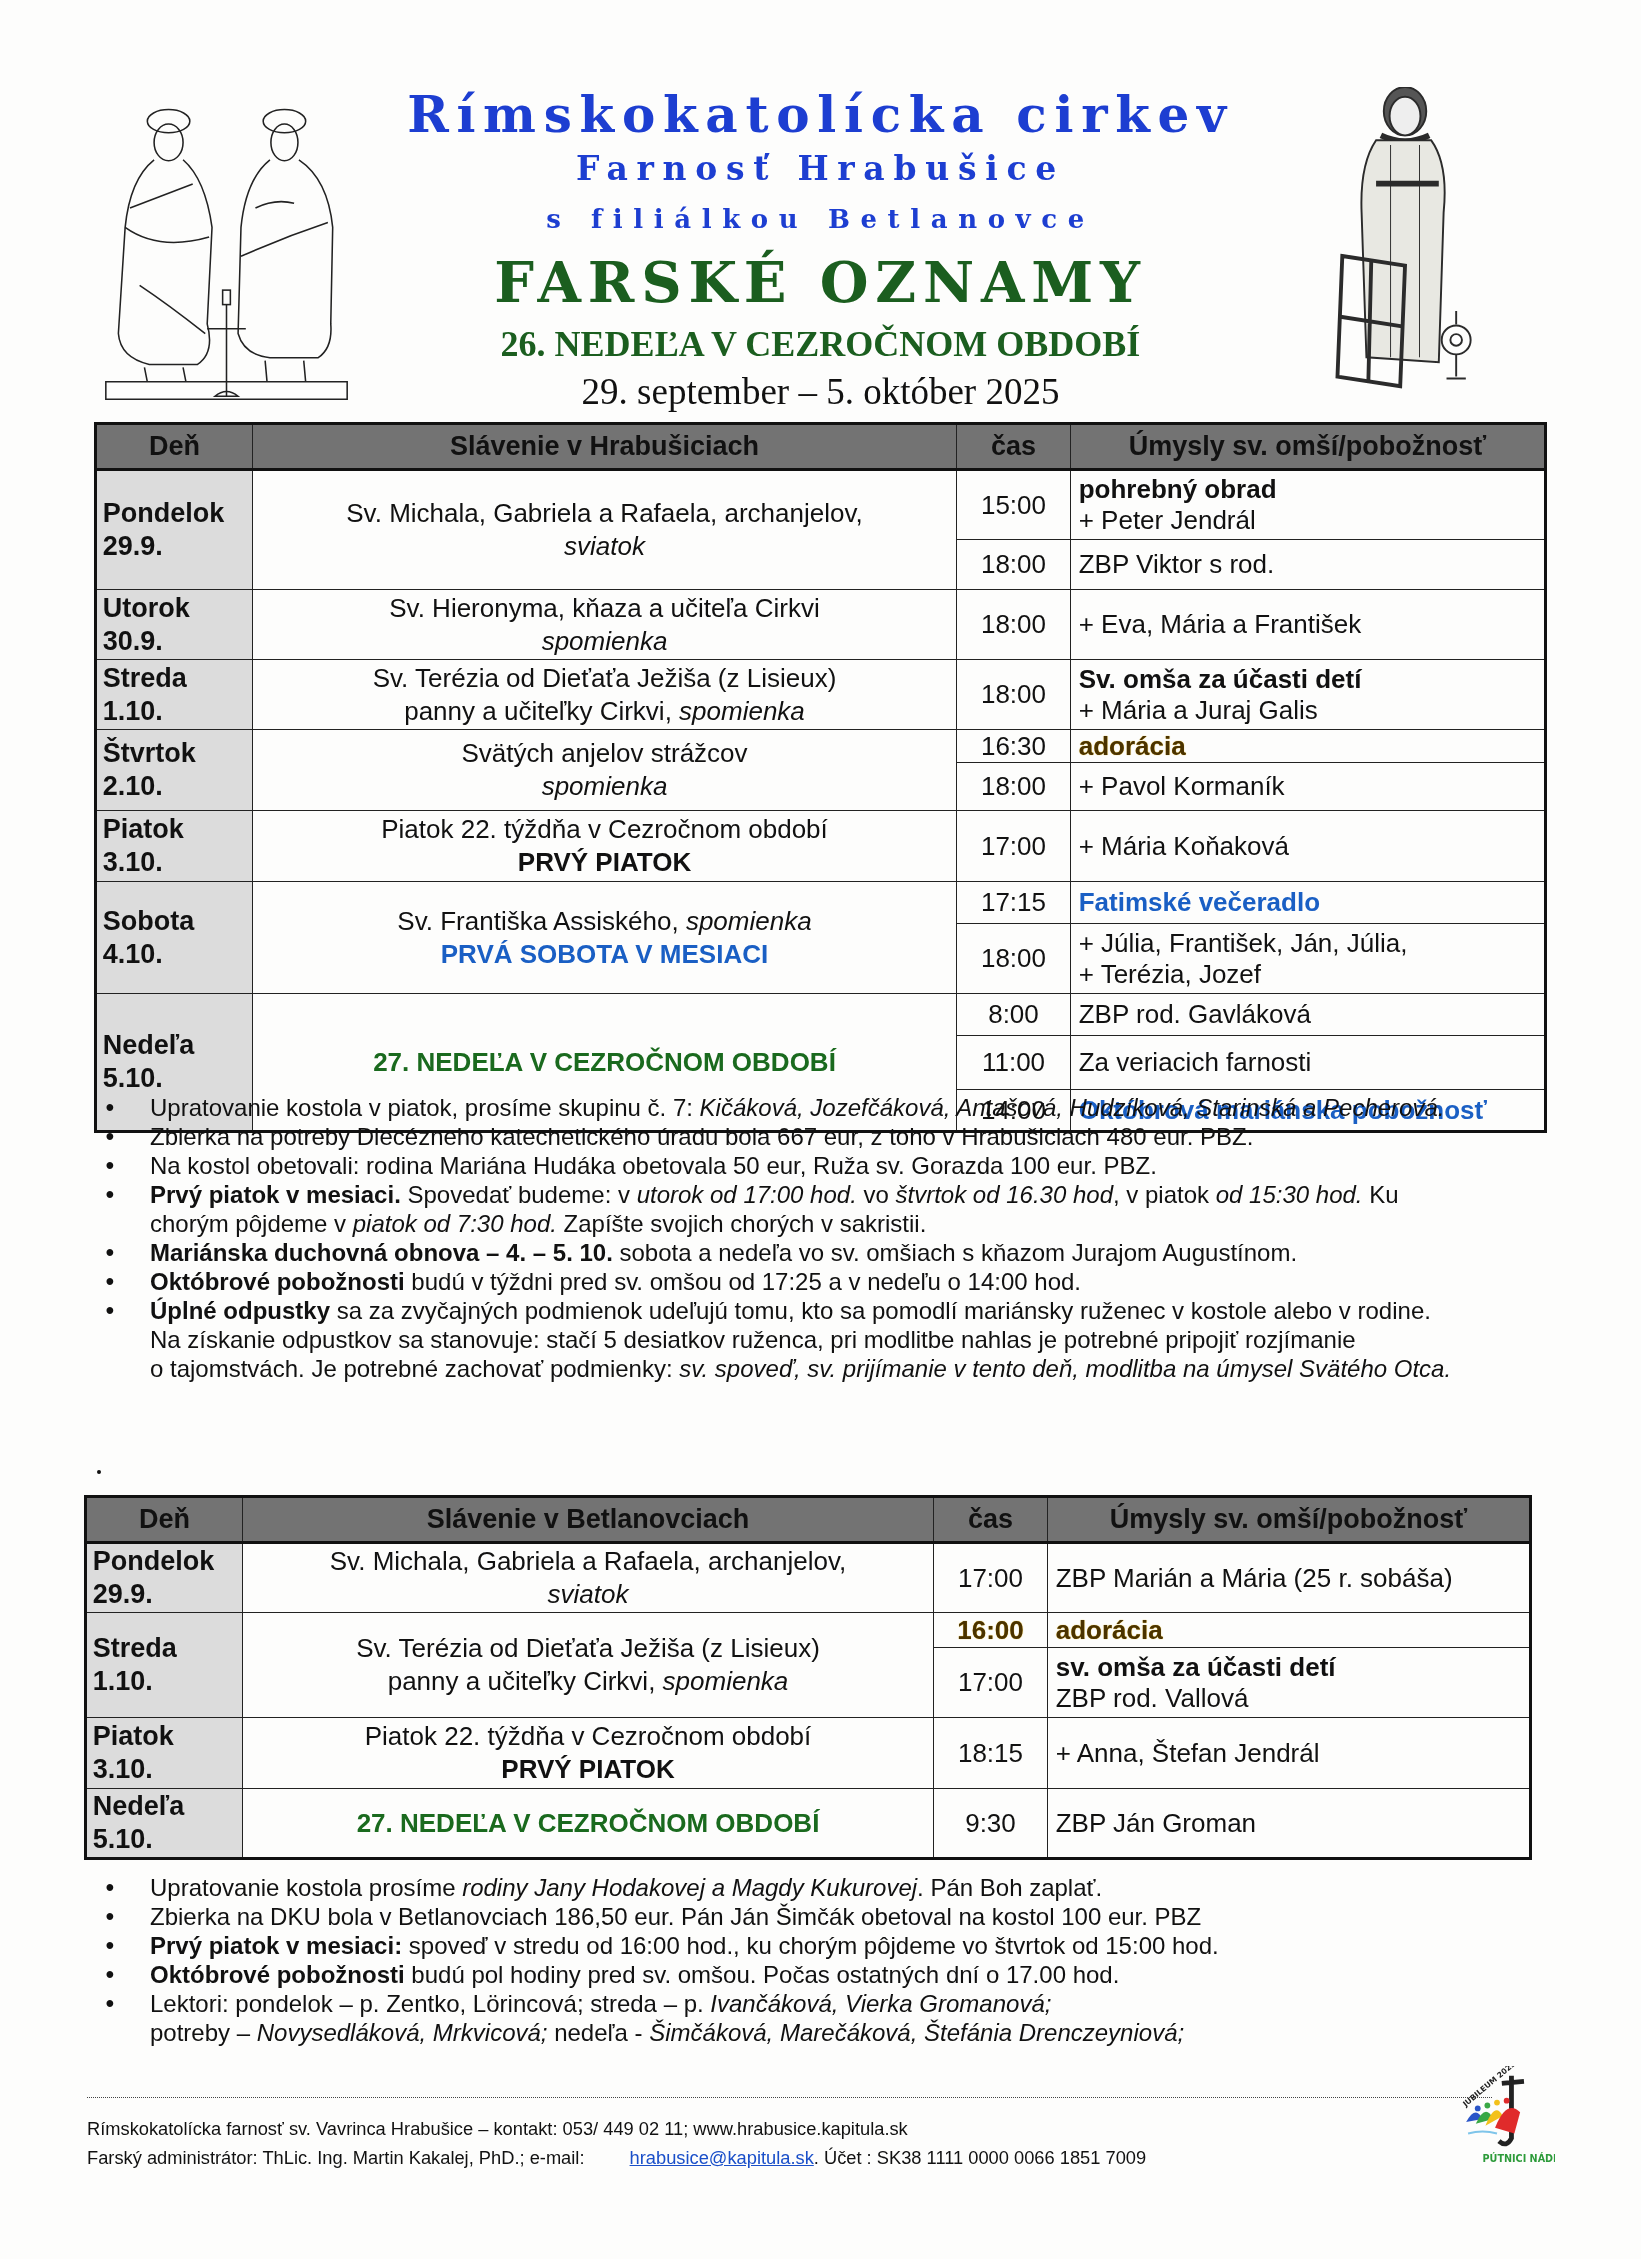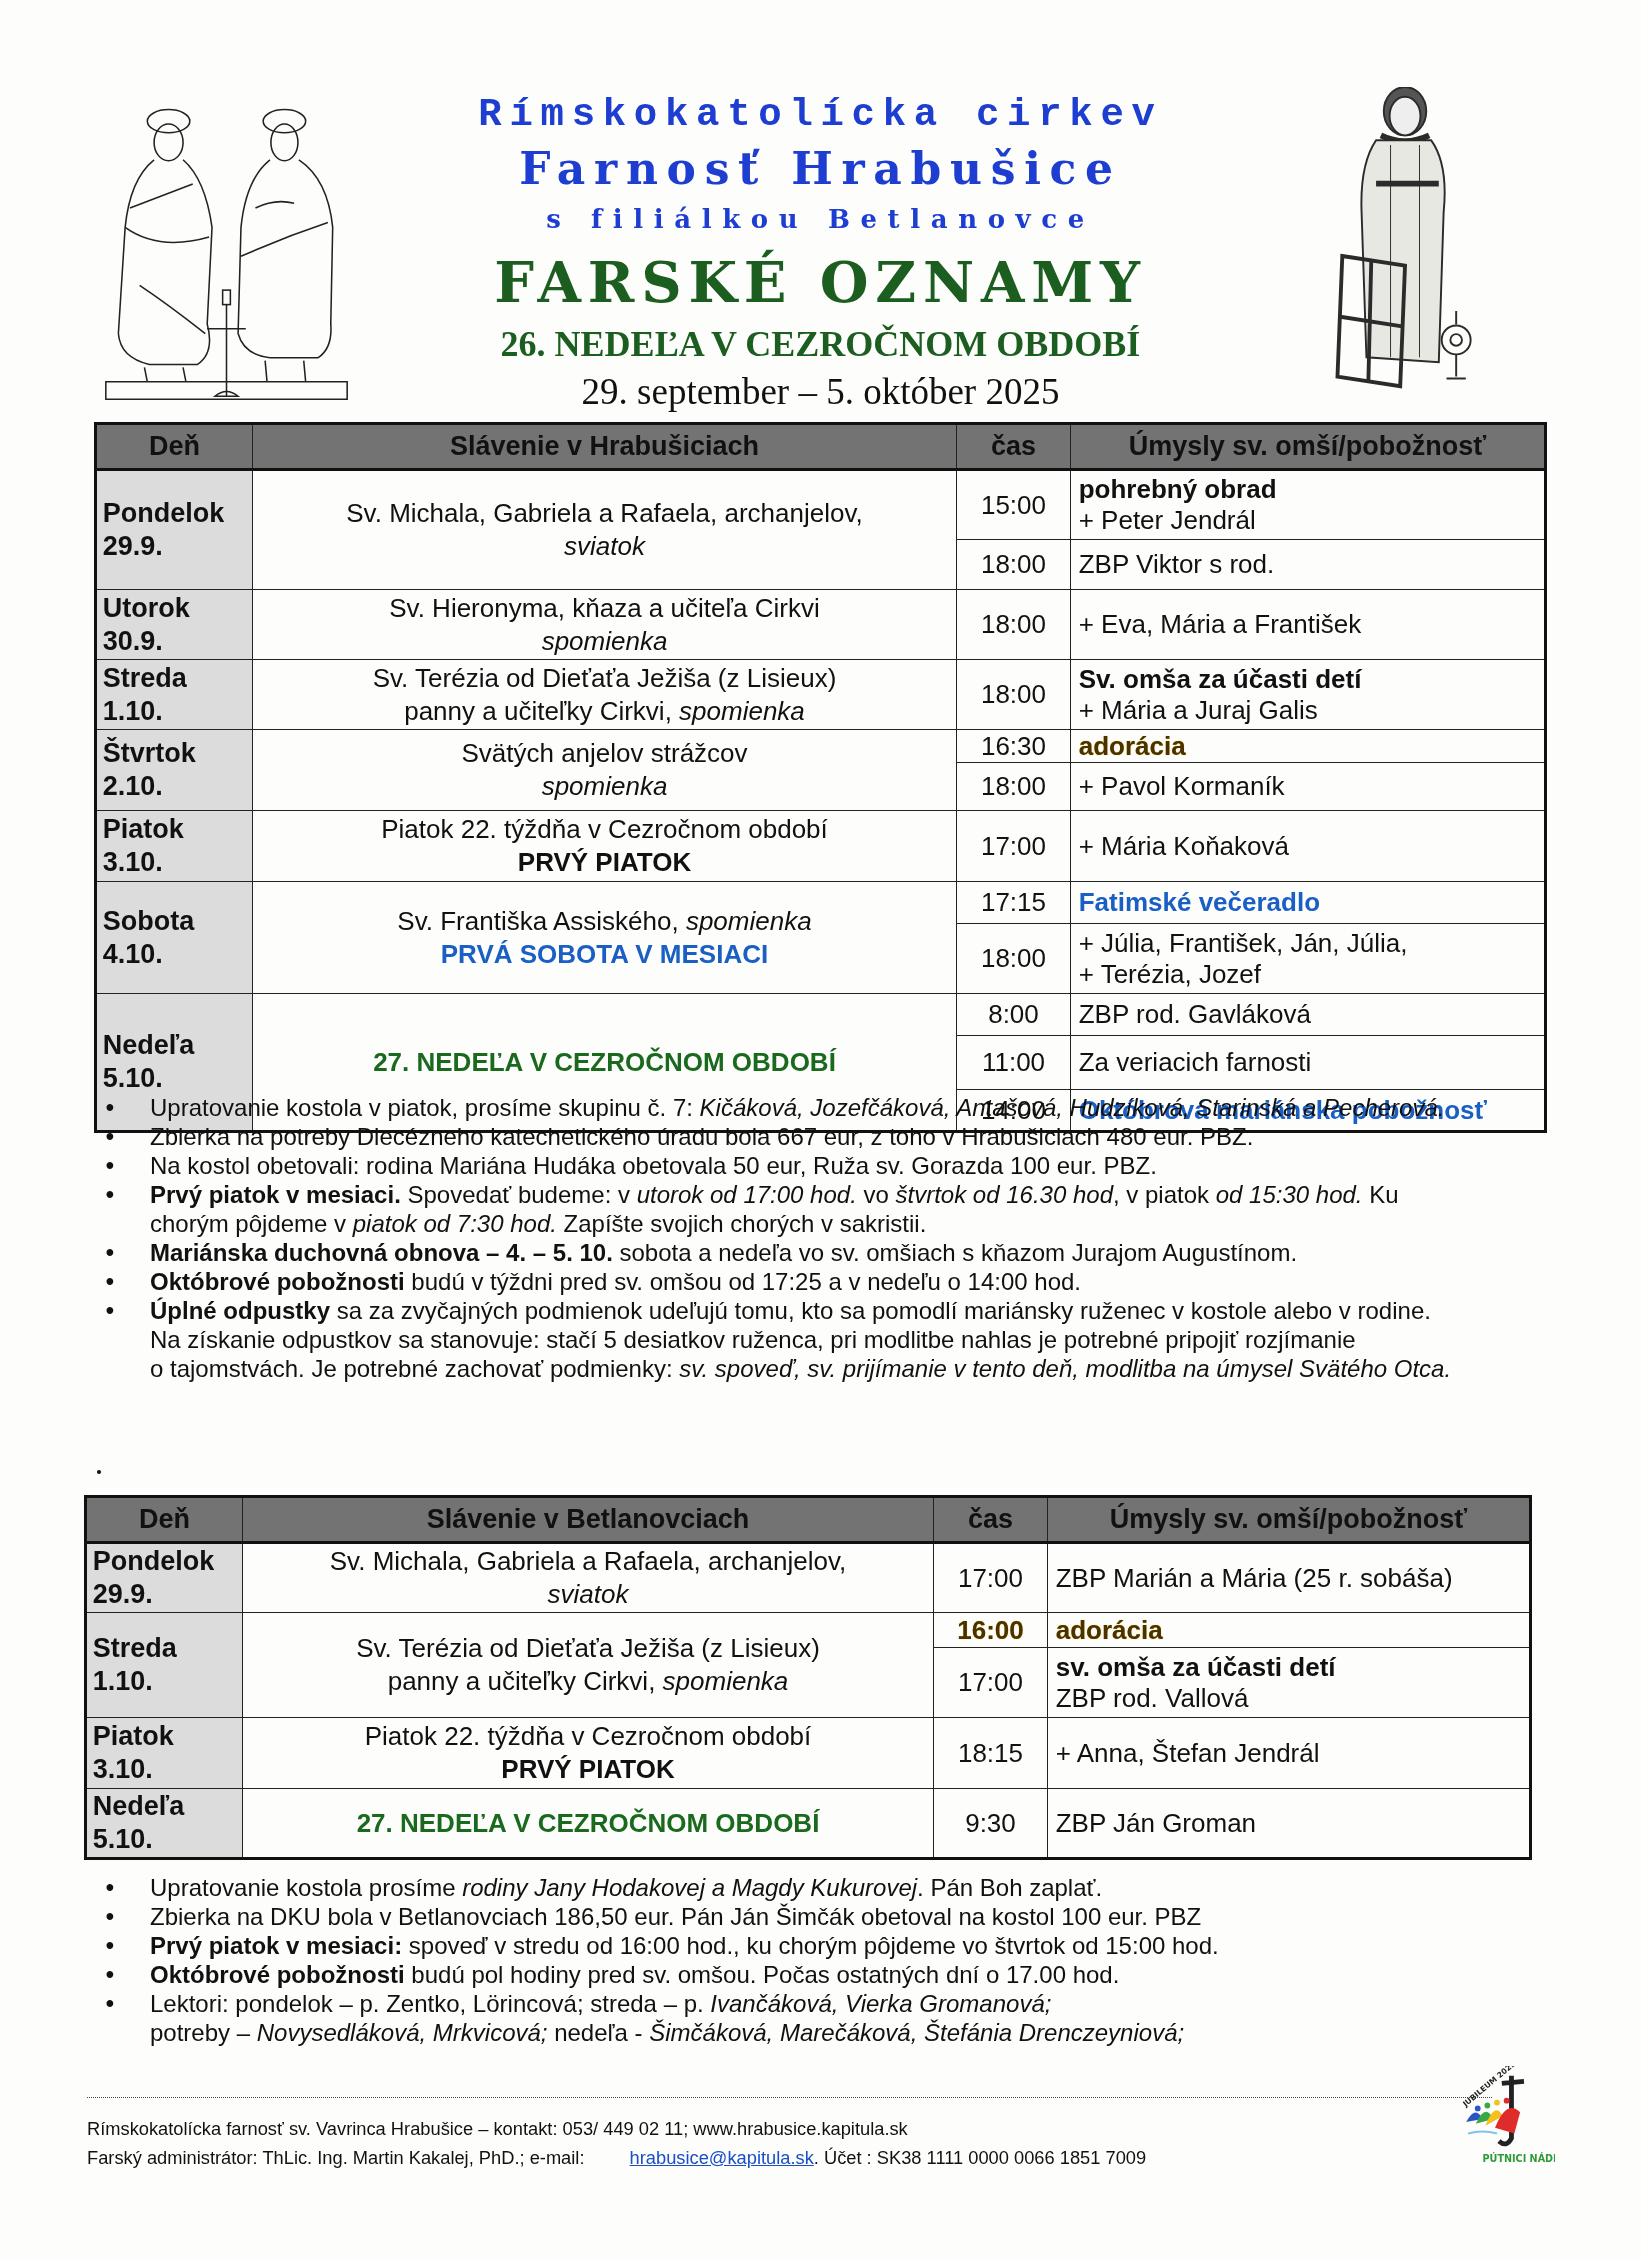--- a/index.html
+++ b/index.html
@@ -4,22 +4,22 @@
 <style>
   * { box-sizing: border-box; margin: 0; padding: 0; }
   html, body { width: 1641px; height: 2259px; background: #fdfdfc; }
   body { position: relative; font-family: "Liberation Sans", "DejaVu Sans", sans-serif; color: #111; overflow: hidden; }
 
   
   .hdr { position: absolute; left: 0; top: 0; width: 1641px; height: 415px; }
   .illus-left { position: absolute; left: 101px; top: 92px; width: 251px; height: 319px; }
   .illus-right { position: absolute; left: 1323px; top: 87px; width: 193px; height: 309px; }
   .hdr-text { position: absolute; left: 328px; width: 985px; top: 87px; text-align: center; font-family: "DejaVu Serif", serif; }
-  .h-line1 { font-size: 39px; font-weight: bold; color: #1d3ed1; letter-spacing: 7.7px; line-height: 56px; font-family: Liberation Mono, monospace; }
-  .h-line2 { font-size: 44px; font-weight: bold; color: #1d3ed1; letter-spacing: 8.7px; line-height: 52px; }
+  .h-line1 { font-size: 50px; font-weight: bold; color: #1d3ed1; letter-spacing: 7.7px; line-height: 56px; }
+  .h-line2 { font-size: 33px; font-weight: bold; color: #1d3ed1; letter-spacing: 8.7px; line-height: 52px; }
   .h-line3 { font-size: 26px; font-weight: bold; color: #1d3ed1; letter-spacing: 10.6px; line-height: 48px; }
   .h-title { font-size: 56px; font-weight: bold; color: #1b5e1f; letter-spacing: 6.8px; line-height: 75px; margin-top: 1.9px; }
   .h-sub { font-family: "Liberation Serif", serif; font-size: 36px; font-weight: bold; color: #1b5e1f; line-height: 48px; }
   .h-date { font-family: "Liberation Serif", serif; font-size: 37px; color: #111; line-height: 48px; }
 
   
   table.sched { position: absolute; border-collapse: collapse; border: 3.9px solid #111; font-family: "Liberation Sans Narrow", "Liberation Sans", sans-serif; font-size: 26px; }
   table.sched td, table.sched th { border: 1.9px solid #222; }
   table.sched th { background: #737373; font-weight: bold; height: 46px; font-size: 27px; border-bottom: 3.9px solid #111; }
   .col-day { width: 157px; background: #dcdcdc; text-align: left; vertical-align: middle; padding-left: 5.8px; font-weight: bold; font-size: 27px; line-height: 33px; }

